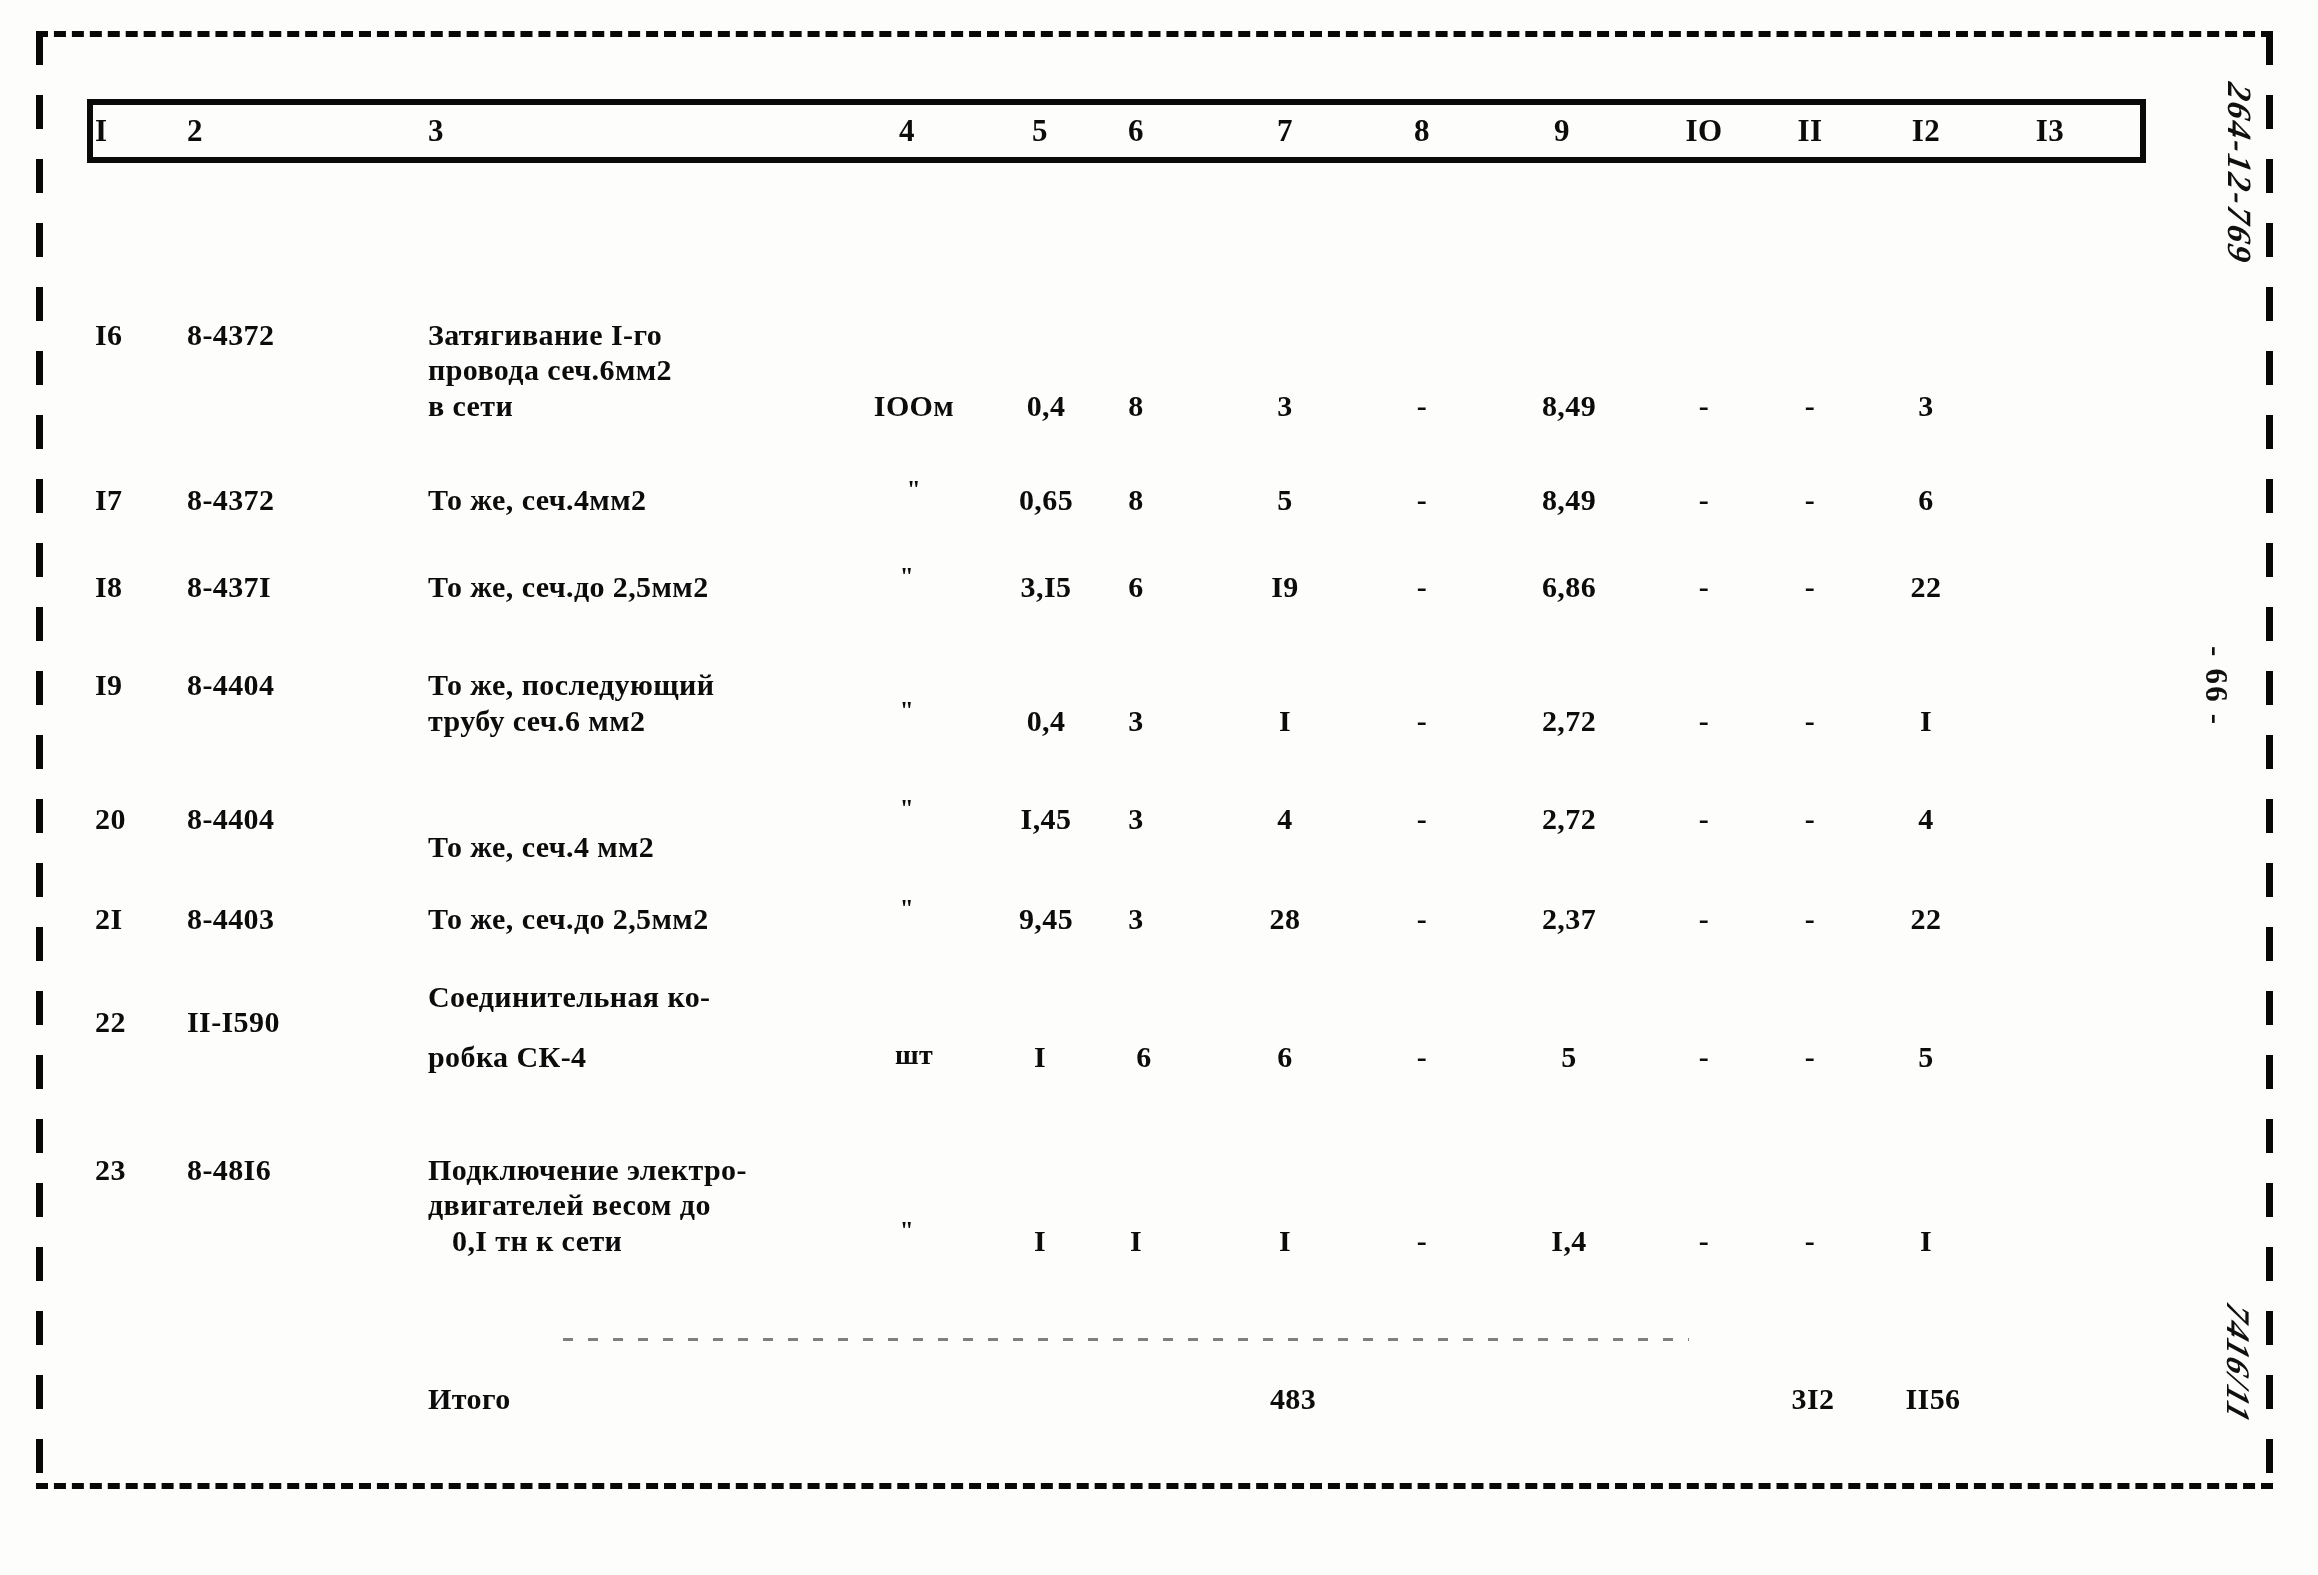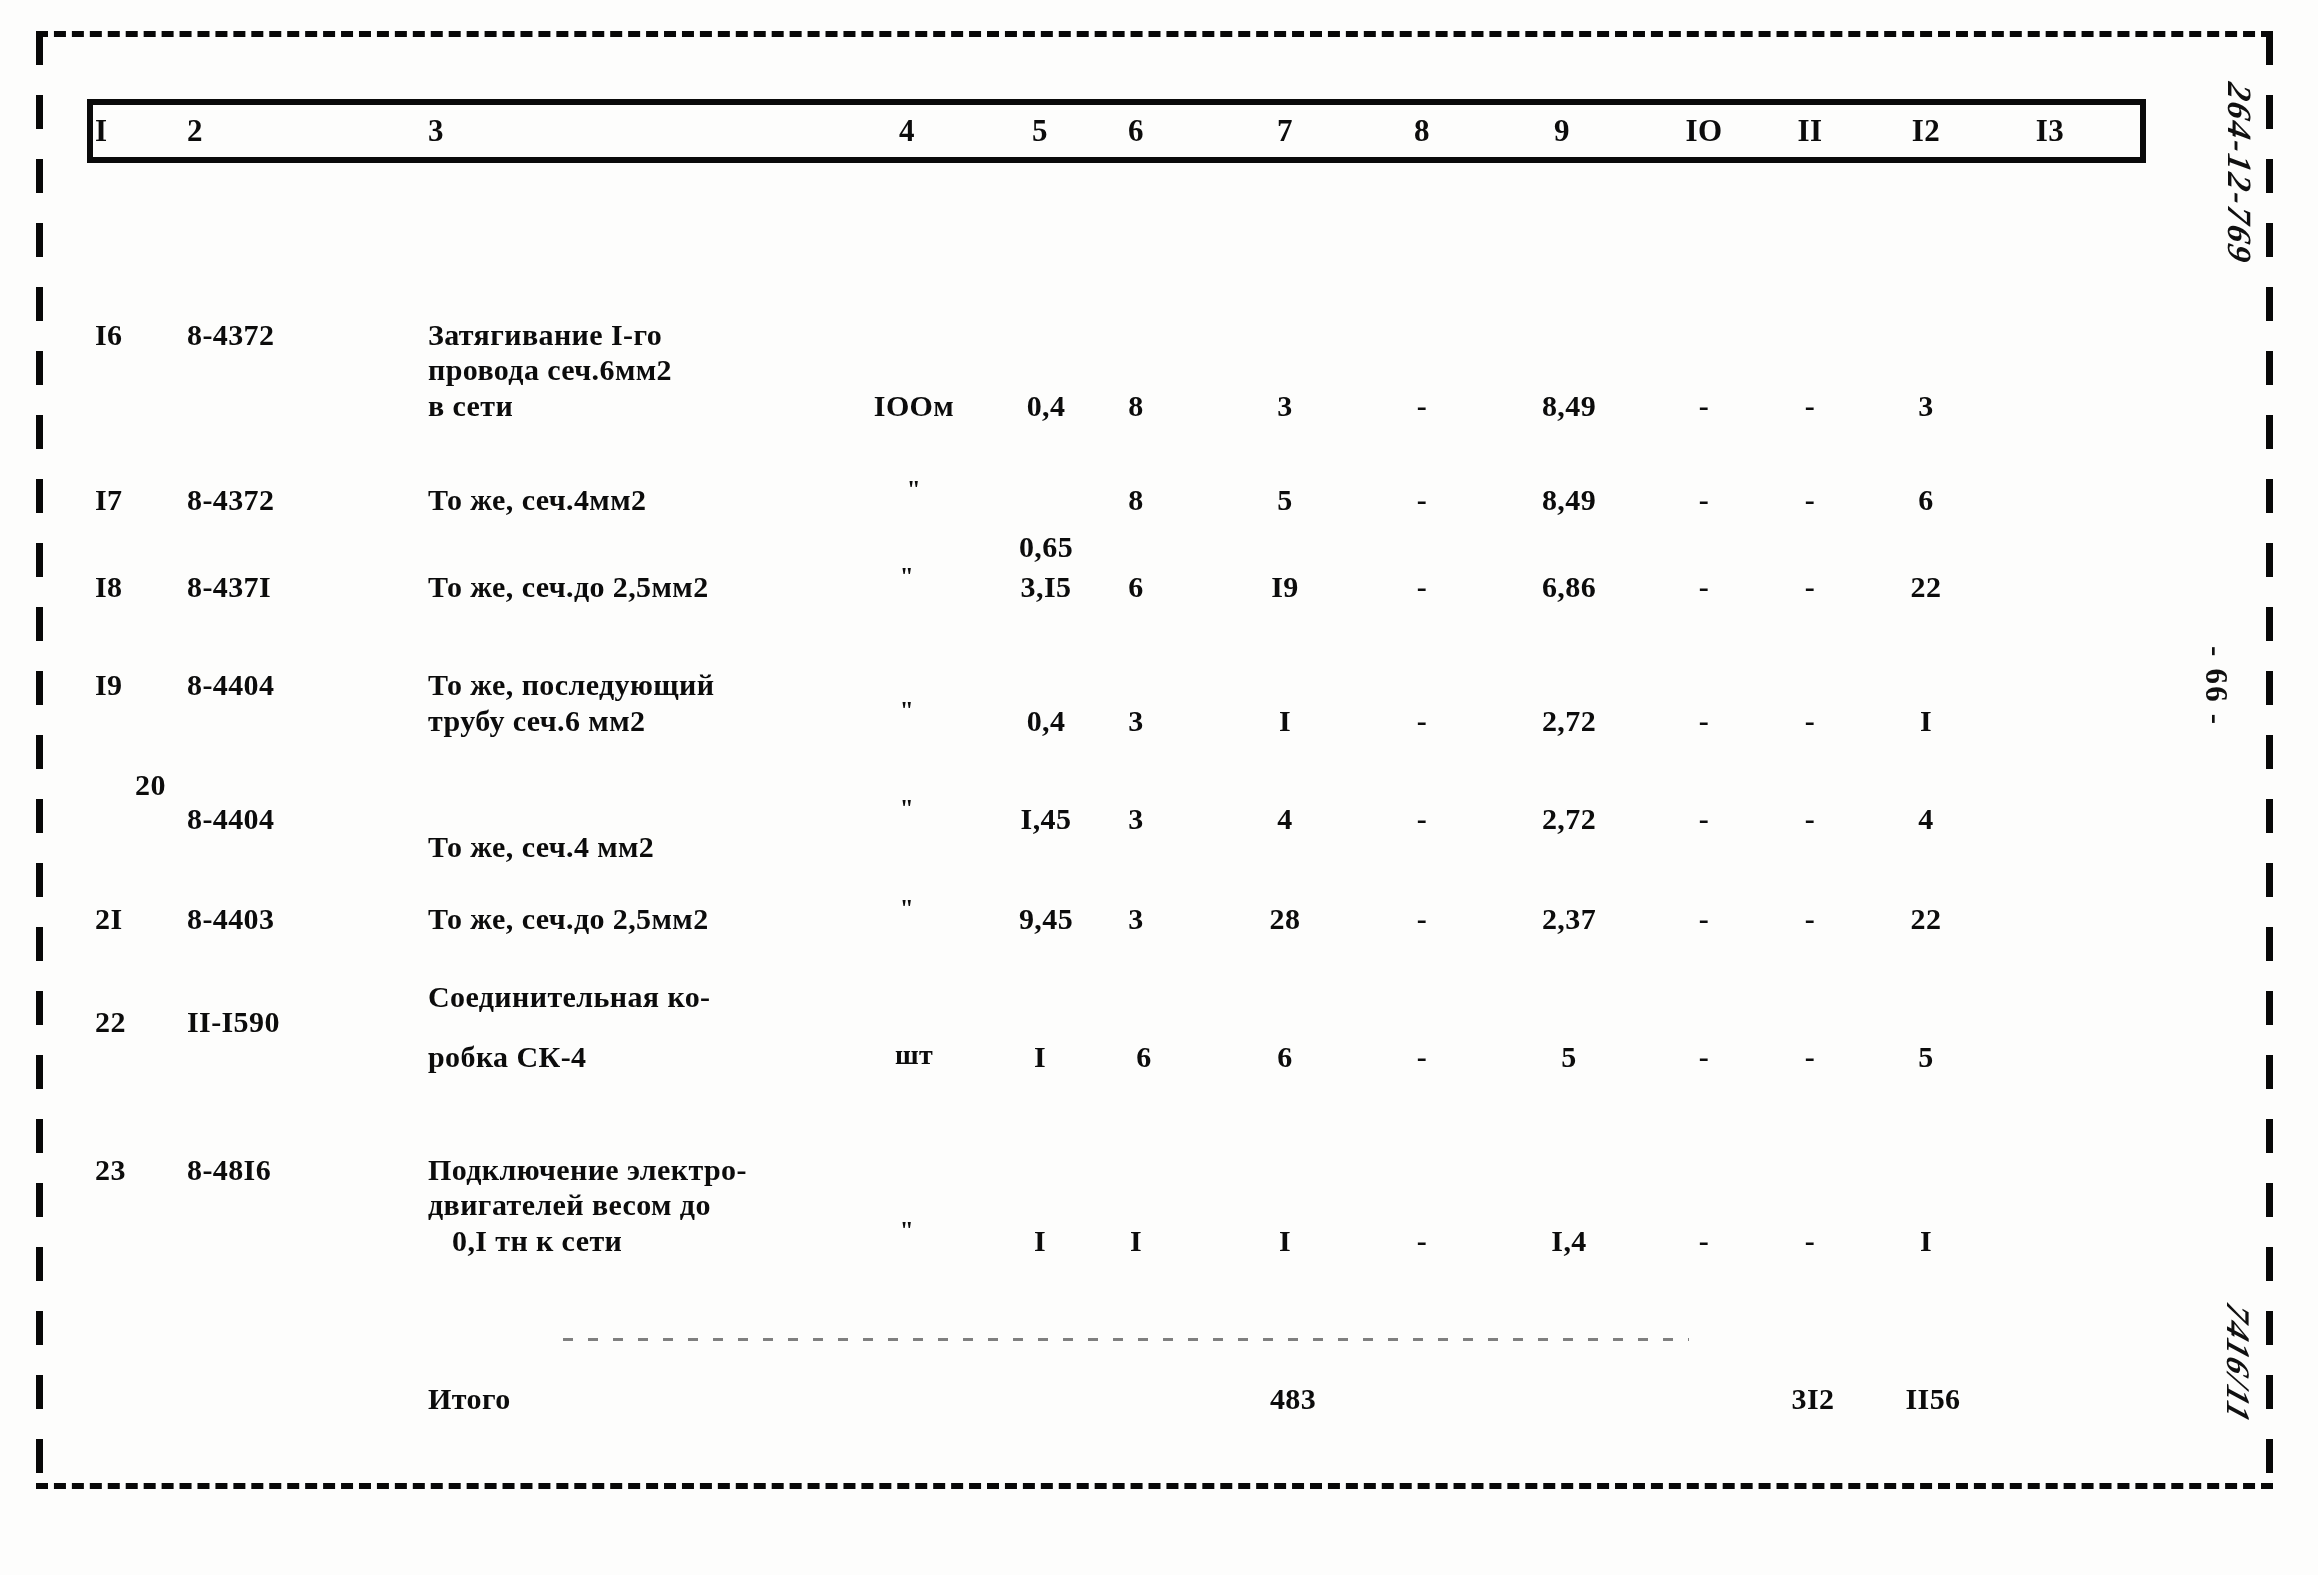--- a/index.html
+++ b/index.html
@@ -177,21 +177,21 @@
   <div class="cell body-text c-center" style="left:1422px; top:386px;">-</div>
   <div class="cell body-text c-center" style="left:1569px; top:386px;">8,49</div>
   <div class="cell body-text c-center" style="left:1704px; top:386px;">-</div>
   <div class="cell body-text c-center" style="left:1810px; top:386px;">-</div>
   <div class="cell body-text c-center" style="left:1926px; top:386px;">3</div>
 
   <div class="cell body-text c-left" style="left:95px; top:480px;">I7</div>
   <div class="cell body-text c-left" style="left:187px; top:480px;">8-4372</div>
   <div class="cell body-text c-left" style="left:428px; top:480px;">То же, сеч.4мм2</div>
   <div class="cell unit-mark c-center" style="left:914px; top:474px; font-weight:bold;">"</div>
-  <div class="cell body-text c-center" style="left:1046px; top:480px;margin-top:47px;">0,65</div>
+  <div class="cell body-text c-center" style="left:1046px; top:480px;">0,65</div>
   <div class="cell body-text c-center" style="left:1136px; top:480px;">8</div>
   <div class="cell body-text c-center" style="left:1285px; top:480px;">5</div>
   <div class="cell body-text c-center" style="left:1422px; top:480px;">-</div>
   <div class="cell body-text c-center" style="left:1569px; top:480px;">8,49</div>
   <div class="cell body-text c-center" style="left:1704px; top:480px;">-</div>
   <div class="cell body-text c-center" style="left:1810px; top:480px;">-</div>
   <div class="cell body-text c-center" style="left:1926px; top:480px;">6</div>
 
   <div class="cell body-text c-left" style="left:95px; top:567px;">I8</div>
   <div class="cell body-text c-left" style="left:187px; top:567px;">8-437I</div>
@@ -213,21 +213,21 @@
   <div class="cell unit-mark c-center" style="left:907px; top:695px; font-weight:bold;">"</div>
   <div class="cell body-text c-center" style="left:1046px; top:701px;">0,4</div>
   <div class="cell body-text c-center" style="left:1136px; top:701px;">3</div>
   <div class="cell body-text c-center" style="left:1285px; top:701px;">I</div>
   <div class="cell body-text c-center" style="left:1422px; top:701px;">-</div>
   <div class="cell body-text c-center" style="left:1569px; top:701px;">2,72</div>
   <div class="cell body-text c-center" style="left:1704px; top:701px;">-</div>
   <div class="cell body-text c-center" style="left:1810px; top:701px;">-</div>
   <div class="cell body-text c-center" style="left:1926px; top:701px;">I</div>
 
-  <div class="cell body-text c-left" style="left:95px; top:765px;margin-left:40px;">20</div>
+  <div class="cell body-text c-left" style="left:95px; top:799px;">20</div>
   <div class="cell body-text c-left" style="left:187px; top:799px;">8-4404</div>
   <div class="cell body-text c-left" style="left:428px; top:799px;margin-top:28px;">То же, сеч.4 мм2</div>
   <div class="cell unit-mark c-center" style="left:907px; top:793px; font-weight:bold;">"</div>
   <div class="cell body-text c-center" style="left:1046px; top:799px;">I,45</div>
   <div class="cell body-text c-center" style="left:1136px; top:799px;">3</div>
   <div class="cell body-text c-center" style="left:1285px; top:799px;">4</div>
   <div class="cell body-text c-center" style="left:1422px; top:799px;">-</div>
   <div class="cell body-text c-center" style="left:1569px; top:799px;">2,72</div>
   <div class="cell body-text c-center" style="left:1704px; top:799px;">-</div>
   <div class="cell body-text c-center" style="left:1810px; top:799px;">-</div>

